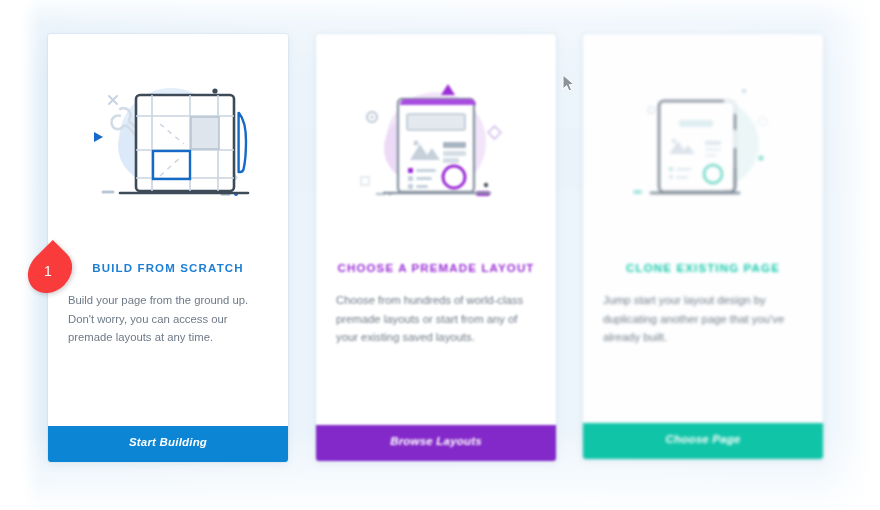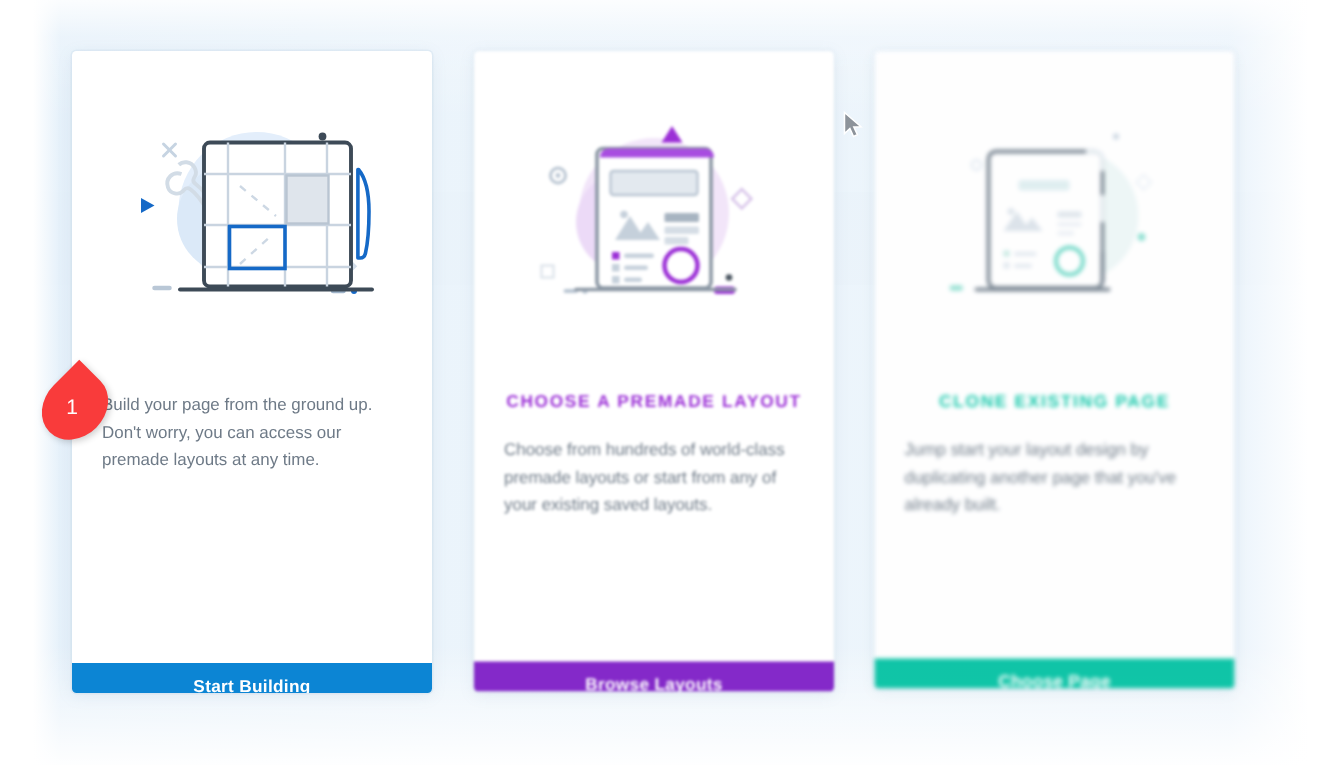--- a/index.html
+++ b/index.html
@@ -89,29 +89,30 @@
     margin-top:17px;
     font-size:11.3px;
     line-height:18.5px;
     color:#6e7a87;
     text-align:left;
     max-width:200px;
   }
 
   .card-btn {
     flex:0 0 auto;
-    height:20px;
+    height:36px;
     line-height:32px;
     text-align:center;
     color:#ffffff;
     font-size:11.5px;
     font-weight:bold;
     letter-spacing:0.2px;
     cursor:pointer;
     user-select:none;
+    font-style:italic;
   }
   #btn-1 { background:#0c85d4; }
   #btn-2 { background:#8429c9; }
   #btn-3 { background:#07c3a4; }
 
   
   #step-badge {
     position:absolute;
     left:26px; top:251px;
     width:48px; height:40px;
@@ -190,20 +191,21 @@
 
         <rect x="115" y="45" width="28" height="32" fill="#dfe5ec" stroke="#b9c5d2" stroke-width="1.6"></rect>
 
         <rect x="77" y="79" width="37" height="28" fill="none" stroke="#1569c7" stroke-width="2.4"></rect>
 
         <path d="M163 41 c5 6 7 16 7 28 c0 14 -1 22 -2.4 28 c-0.5 2 -1.8 3 -3.4 3 h-1.6 V41 z" fill="#ffffff" stroke="#1569c7" stroke-width="2.4" stroke-linejoin="round"></path>
 
         <line x1="44" y1="121" x2="172" y2="121" stroke="#3d4a57" stroke-width="2.6" stroke-linecap="round"></line>
       </svg>
     </div>
+    <div class="card-title">BUILD FROM SCRATCH</div>
     <div class="card-desc">Build your page from the ground up. Don't worry, you can access our premade layouts at any time.</div>
   </div>
   <div class="card-btn" id="btn-1">Start Building</div>
 </div>
 
 <div class="card" id="card-2">
   <div class="card-body">
     <div class="illus-wrap">
       <svg width="185" height="140" viewBox="0 0 185 140" xmlns="http://www.w3.org/2000/svg">
         <circle cx="92" cy="70" r="50" fill="#f2e5f9"></circle>

